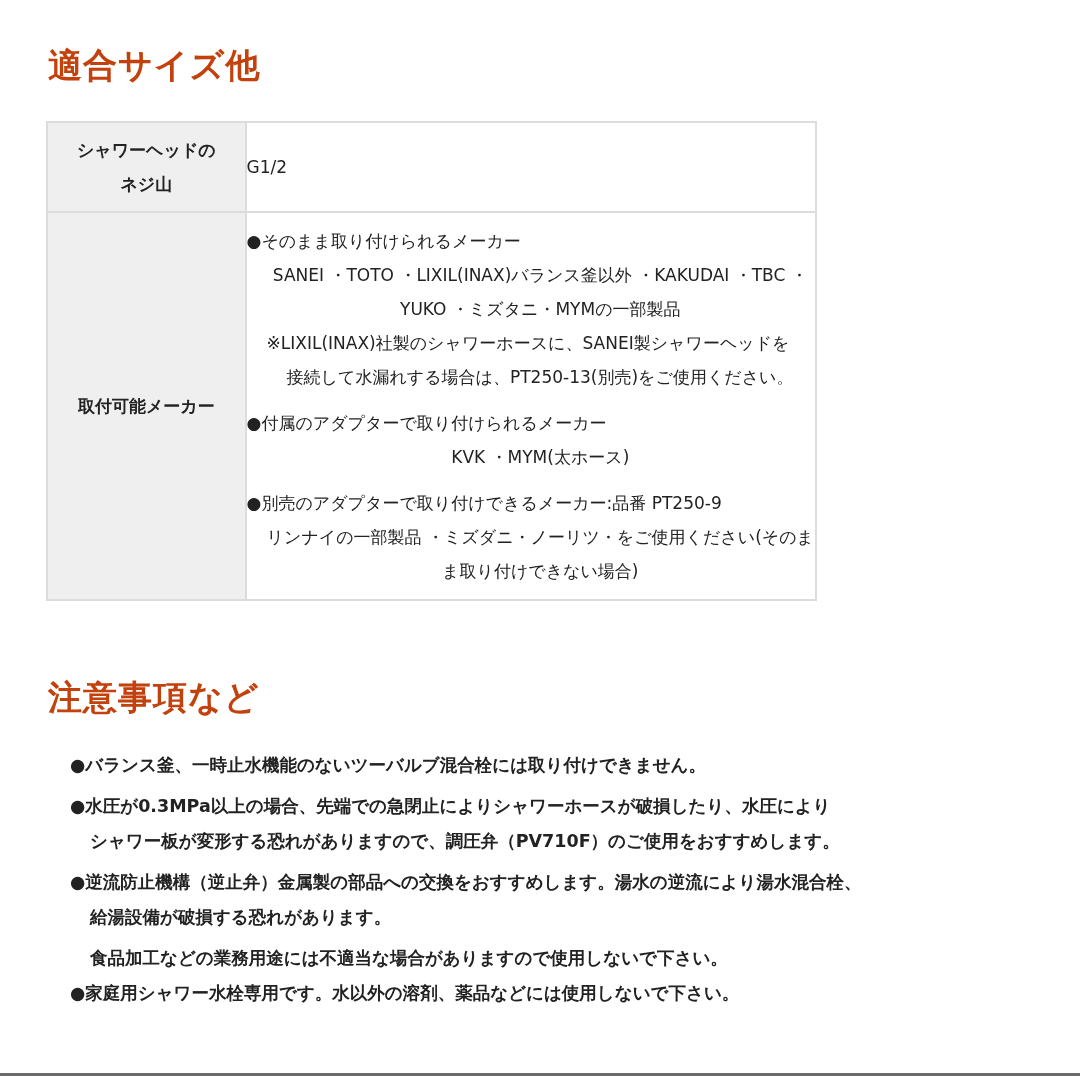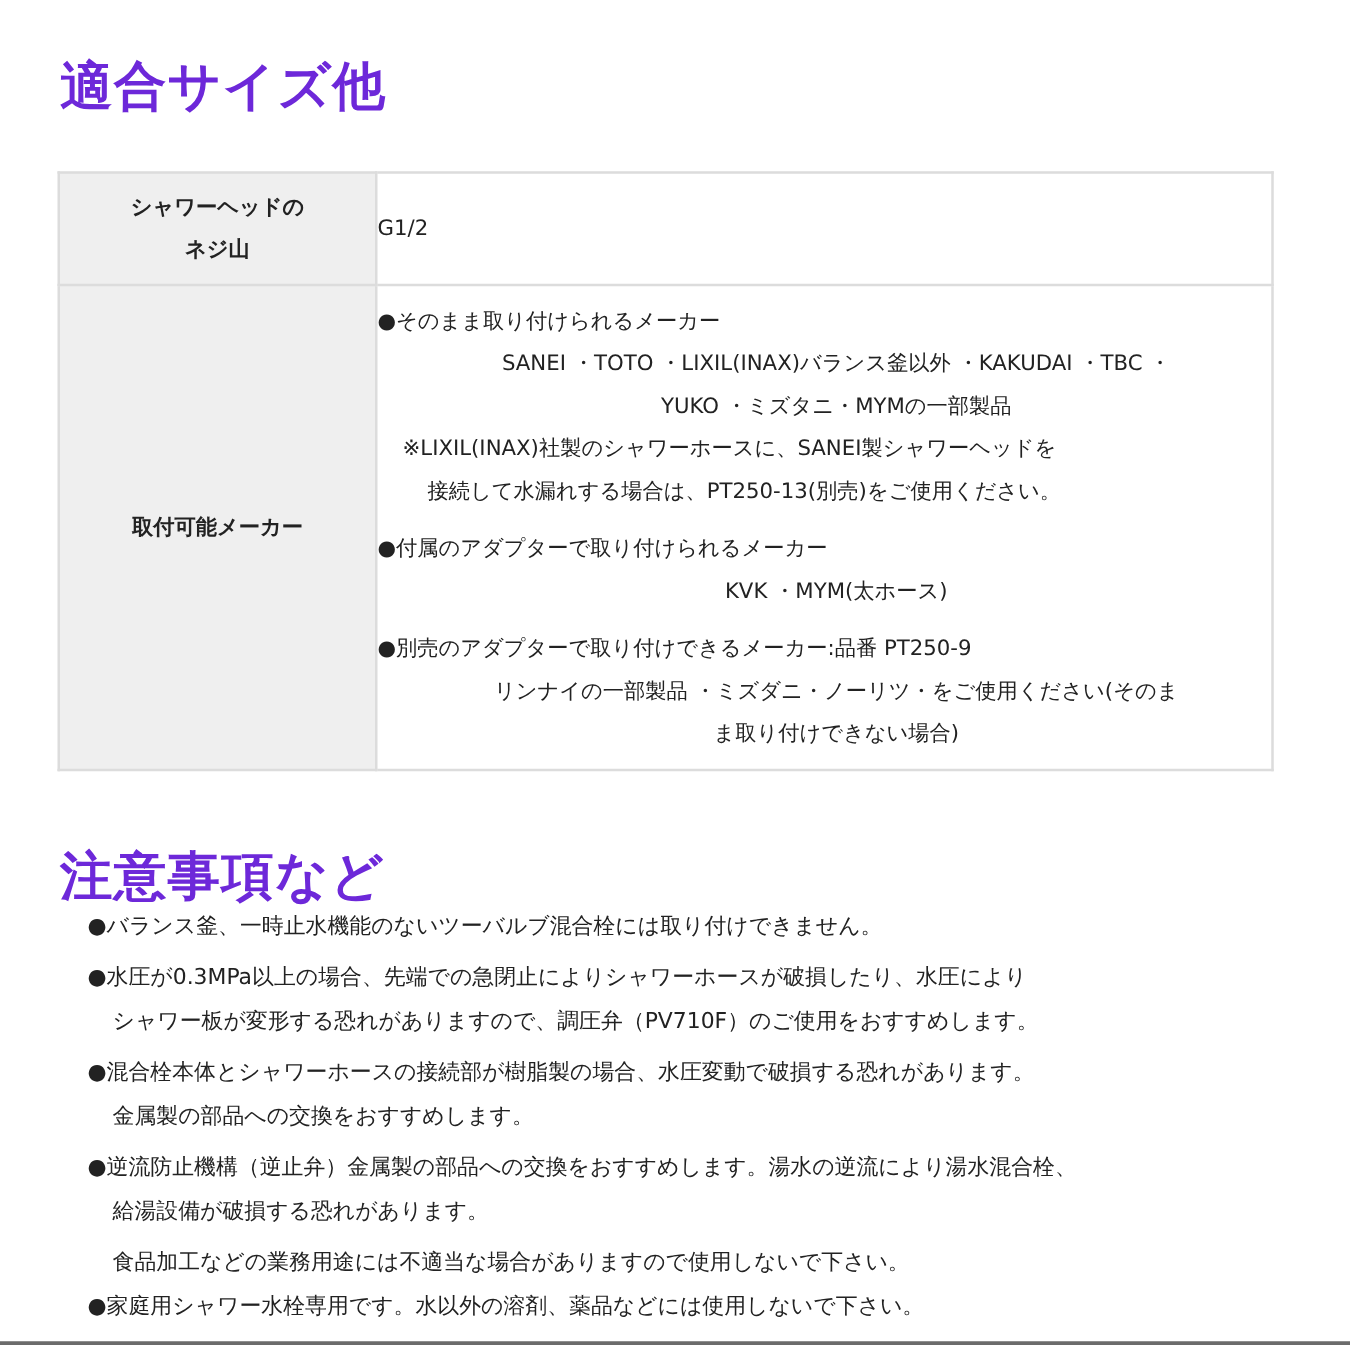--- a/index.html
+++ b/index.html
@@ -12,34 +12,34 @@
       height: 1076px;
       position: relative;
       overflow: hidden;
       font-family: "DejaVu Sans", "Liberation Sans", sans-serif;
       color: #1a1a1a;
     }
     .section-title {
       position: absolute;
       left: 48px;
       margin: 0;
-      font-size: 42px;
+      font-size: 34px;
       font-weight: bold;
-      color: #6d28d9;
+      color: #c2410c;
       letter-spacing: 1px;
       line-height: 1;
     }
     #title1 { top: 48px; }
     #title2 { top: 660px; margin-top: 20px; }
 
     table.spec {
       position: absolute;
       left: 46px;
-      top: 137px;
-      width: 973px;
+      top: 121px;
+      width: 771px;
       border-collapse: collapse;
       border: 2px solid #1d4ed8;
     }
     table.spec td {
       border: 2px solid #dcdcdc;
       vertical-align: middle;
     }
     td.label-cell {
       width: 236px;
       background: #efefef;
@@ -66,24 +66,25 @@
       line-height: 34px;
       white-space: nowrap;
     }
     .indent1 { padding-left: 20px; text-align: center; }
     .note-line { padding-left: 20px; }
     .note-line2 { padding-left: 40px; }
 
     .notes {
       position: absolute;
       left: 70px;
-      top: 724px;
+      top: 748px;
       width: 990px;
       font-size: 17.5px;
       color: #222222;
+      font-weight: bold;
     }
     .note-item { margin-bottom: 6px; }
     .note-item .line { line-height: 35px; }
     .note-item .cont { padding-left: 20px; }
 
     .bottom-rule {
       position: absolute;
       left: 0;
       top: 1073px;
       width: 1080px;
@@ -135,24 +136,20 @@
 
 <div class="notes">
   <div class="note-item">
     <span class="line">●バランス釜、一時止水機能のないツーバルブ混合栓には取り付けできません。</span>
   </div>
   <div class="note-item">
     <span class="line">●水圧が0.3MPa以上の場合、先端での急閉止によりシャワーホースが破損したり、水圧により</span>
     <span class="line cont">シャワー板が変形する恐れがありますので、調圧弁（PV710F）のご使用をおすすめします。</span>
   </div>
   <div class="note-item">
-    <span class="line">●混合栓本体とシャワーホースの接続部が樹脂製の場合、水圧変動で破損する恐れがあります。</span>
-    <span class="line cont">金属製の部品への交換をおすすめします。</span>
-  </div>
-  <div class="note-item">
     <span class="line">●逆流防止機構（逆止弁）金属製の部品への交換をおすすめします。湯水の逆流により湯水混合栓、</span>
     <span class="line cont">給湯設備が破損する恐れがあります。</span>
   </div>
   <div class="note-item">
     <span class="line cont">食品加工などの業務用途には不適当な場合がありますので使用しないで下さい。</span>
     <span class="line">●家庭用シャワー水栓専用です。水以外の溶剤、薬品などには使用しないで下さい。</span>
   </div>
 </div>
 
 <div class="bottom-rule"></div>

